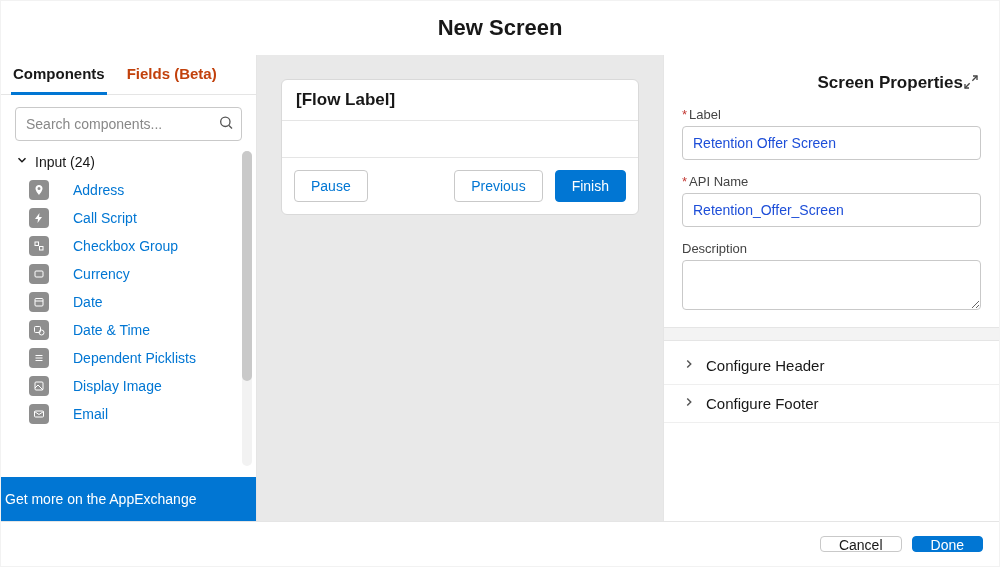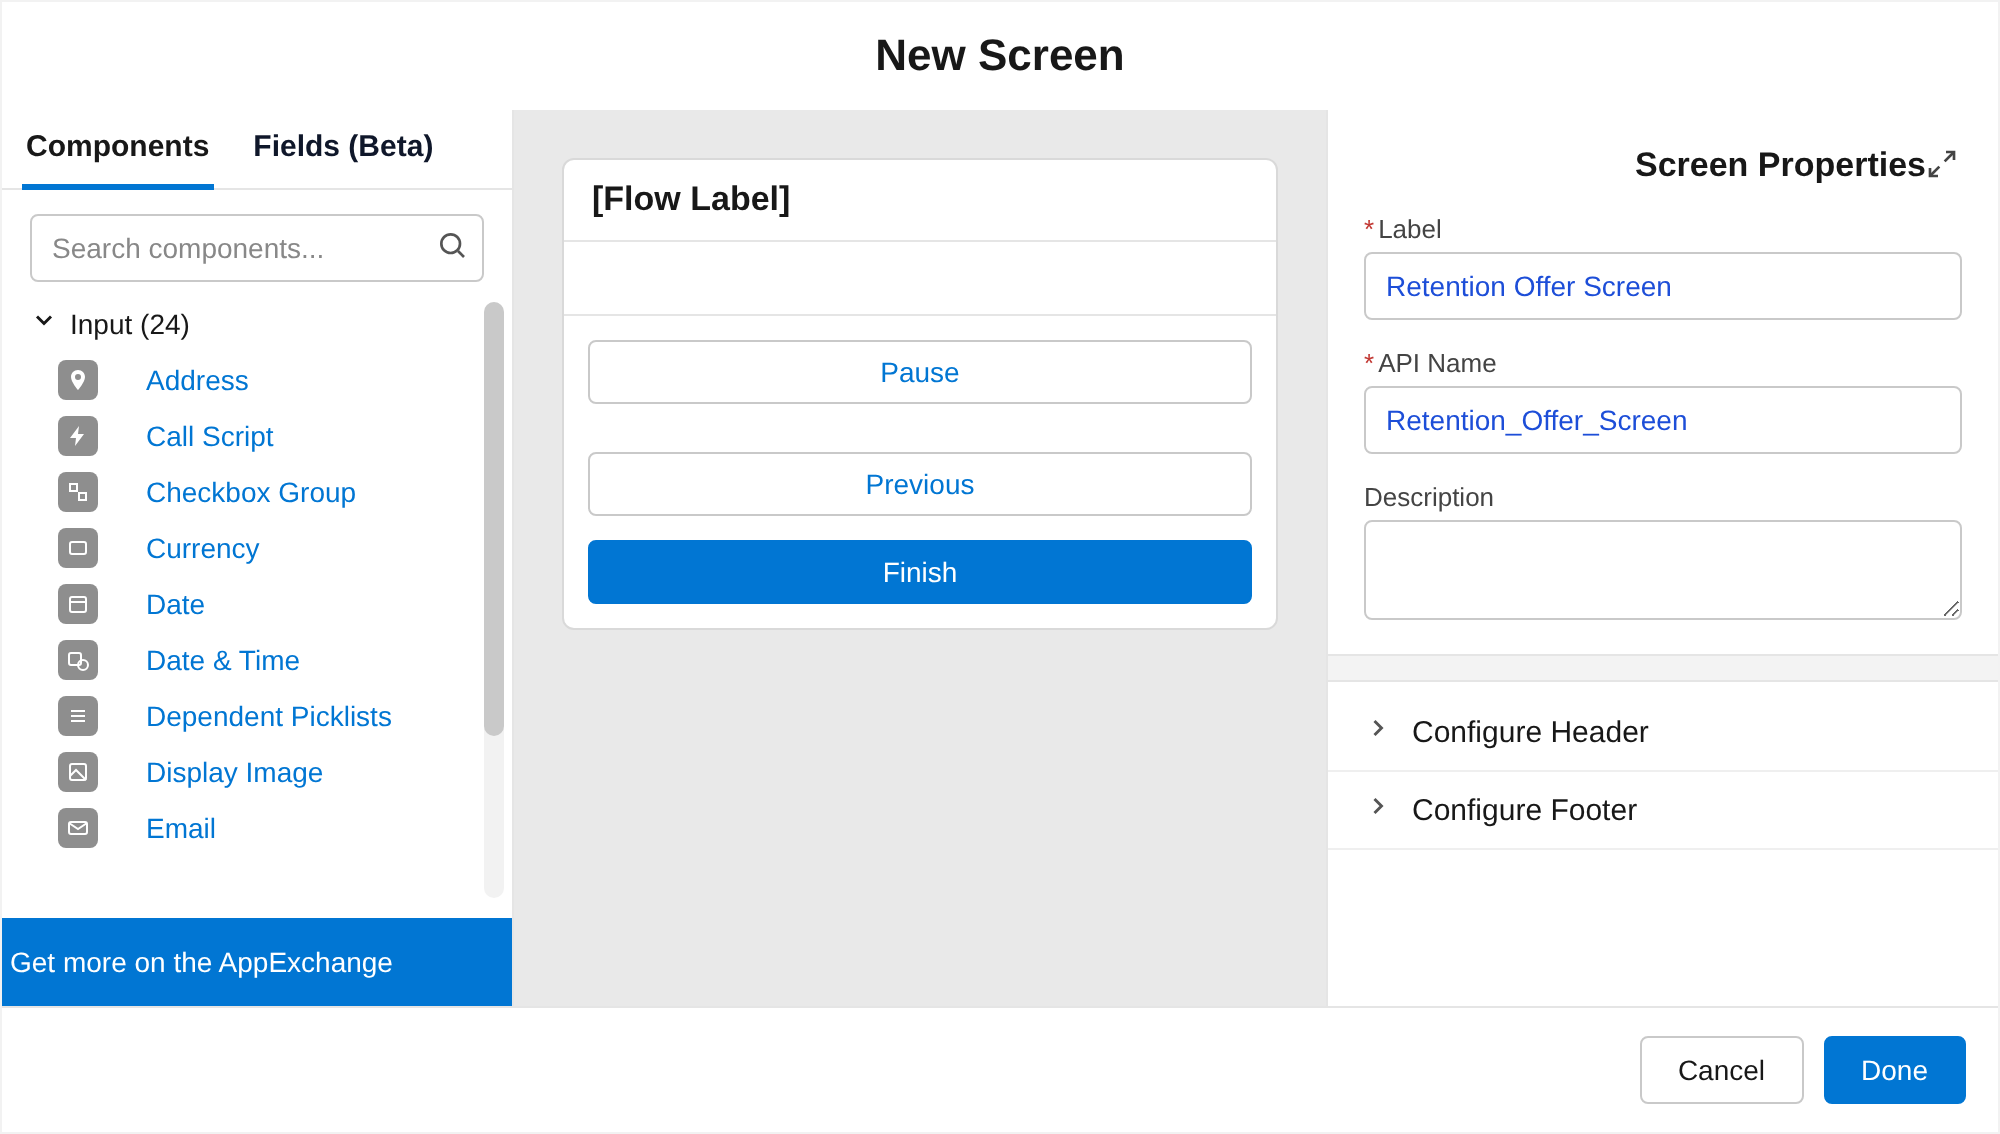--- a/index.html
+++ b/index.html
@@ -45,21 +45,21 @@
   .tabs {
     display: flex;
     padding: 0 10px;
     gap: 18px;
     border-bottom: 1px solid #e5e5e5;
   }
   .tab {
     padding: 10px 2px;
     font-size: 15px;
     font-weight: 600;
-    color: #0f172a;
+    color: #c2410c;
     cursor: pointer;
     border-bottom: 3px solid transparent;
     margin-bottom: -1px;
   }
   .tab.active {
     color: #181818;
     border-bottom-color: #0176d3;
   }
   .search-wrap {
     padding: 12px 14px 8px 14px;
@@ -184,21 +184,20 @@
     border-bottom: 1px solid #e5e5e5;
   }
   .preview-body {
     height: 36px;
   }
   .preview-footer {
     border-top: 1px solid #e5e5e5;
     display: flex;
     padding: 12px;
     gap: 12px;
-    flex-direction: column;
   }
   .preview-footer .spacer { flex: 1; }
   .btn {
     height: 32px;
     padding: 0 16px;
     border-radius: 4px;
     font-size: 14px;
     cursor: pointer;
     display: inline-flex;
     align-items: center;
@@ -294,21 +293,21 @@
   .modal-footer {
     flex: 0 0 auto;
     border-top: 1px solid #e5e5e5;
     padding: 14px 16px;
     display: flex;
     justify-content: flex-end;
     gap: 10px;
     background: #fff;
   }
   .footer-btn {
-    height: 34px;
+    height: 16px;
     padding: 0 18px;
     border-radius: 4px;
     font-size: 14px;
     cursor: pointer;
     border: 1px solid #c9c9c9;
     background: #fff;
     color: #181818;
   }
   .footer-btn.primary {
     background: #0176d3;

